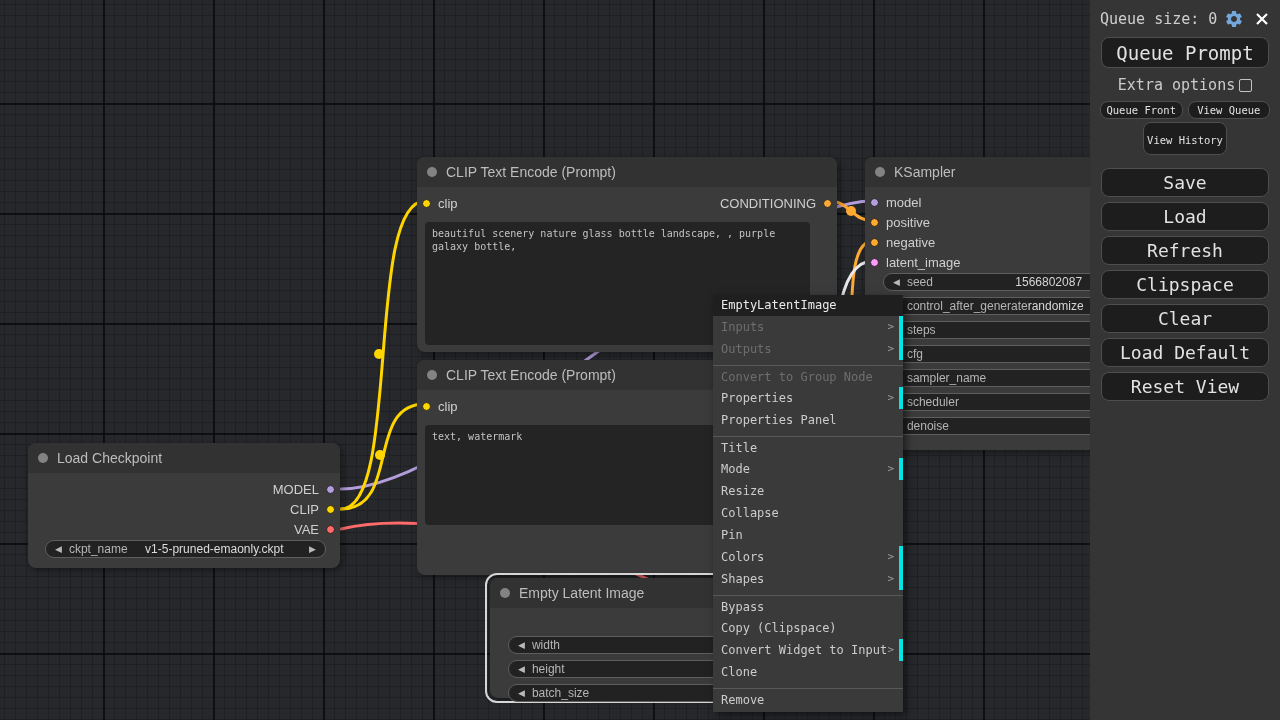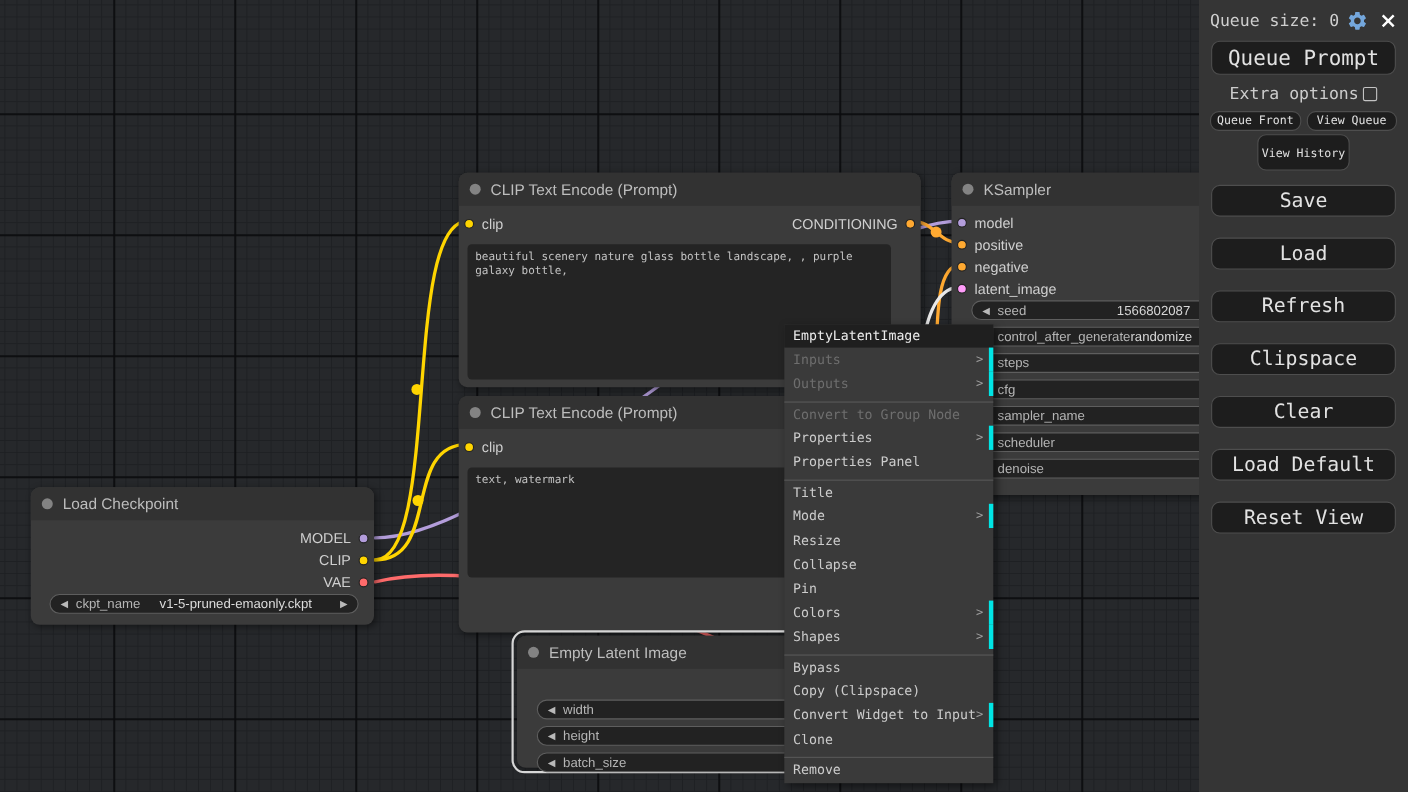--- a/index.html
+++ b/index.html
@@ -69,21 +69,21 @@
 
   #node-ksampler { left:865px; top:157px; width:260px; height:293px; }
   #node-ksampler .in-col { top:35px; }
   #node-ksampler .widgets { top:116px; left:18px; right:18px; }
 
   #node-load { left:28px; top:443px; width:312px; height:125px; }
   #node-load .out-col { top:36px; }
   #node-load .widgets { top:97px; left:17px; right:14px; }
   #node-load .wvalue { color:#dcdcdc; }
 
-  #node-latent { left:470px; top:578px; width:315px; height:120px; }
+  #node-latent { left:490px; top:578px; width:315px; height:120px; }
   #node-latent .widgets { top:58px; left:18px; right:18px; }
 
   
   .ctxmenu { position:absolute; left:713px; top:295px; width:190px; z-index:3;
     background:#3a3a3a; box-shadow:3px 3px 8px rgba(0,0,0,.55);
     font-family:"DejaVu Sans Mono", monospace; font-size:12px; padding-bottom:2px; }
   .ctx-title { height:21px; line-height:21px; background:#1f1f1f; color:#ececec;
     padding-left:8px; }
   .menu-item { height:22px; line-height:22px; padding-left:8px; color:#cccccc;
     display:flex; align-items:center; }
@@ -109,21 +109,21 @@
   .extra-row { display:flex; align-items:center; justify-content:center; gap:4px;
     margin-top:8px; height:18px; }
   .extra-label { font-size:15px; color:#cccccc; }
   .checkbox { width:13px; height:13px; border:1px solid #c3c3c3; border-radius:2px;
     background:transparent; cursor:pointer; }
   .small-row { display:flex; gap:5px; margin-top:7px; justify-content:center; }
   .btn-small { flex:1 1 0; height:18px; font-size:10.5px; line-height:15px; border-radius:8px; }
   .btn-history { width:84px; height:33px; margin:3px auto 0; font-size:10.5px; line-height:14px;
     padding-top:2px; }
   .big-list { margin-top:13px; }
-  .btn-big { width:168px; height:29px; margin:0 auto 19px; font-size:18px; line-height:26px; }
+  .btn-big { width:168px; height:29px; margin:0 auto 5px; font-size:18px; line-height:26px; }
 </style>
 </head>
 <body>
 
 <div class="stage">
   <div class="canvas"></div>
 
   <svg class="wires" width="1280" height="720" viewBox="0 0 1280 720">
     <path d="M 341 489 C 474 489, 740 201, 873 201" stroke="#B39DDB"></path>
     <path d="M 341 529 C 420 510, 560 540, 650 580 C 700 602, 730 615, 762 626" stroke="#FF6B6B"></path>

